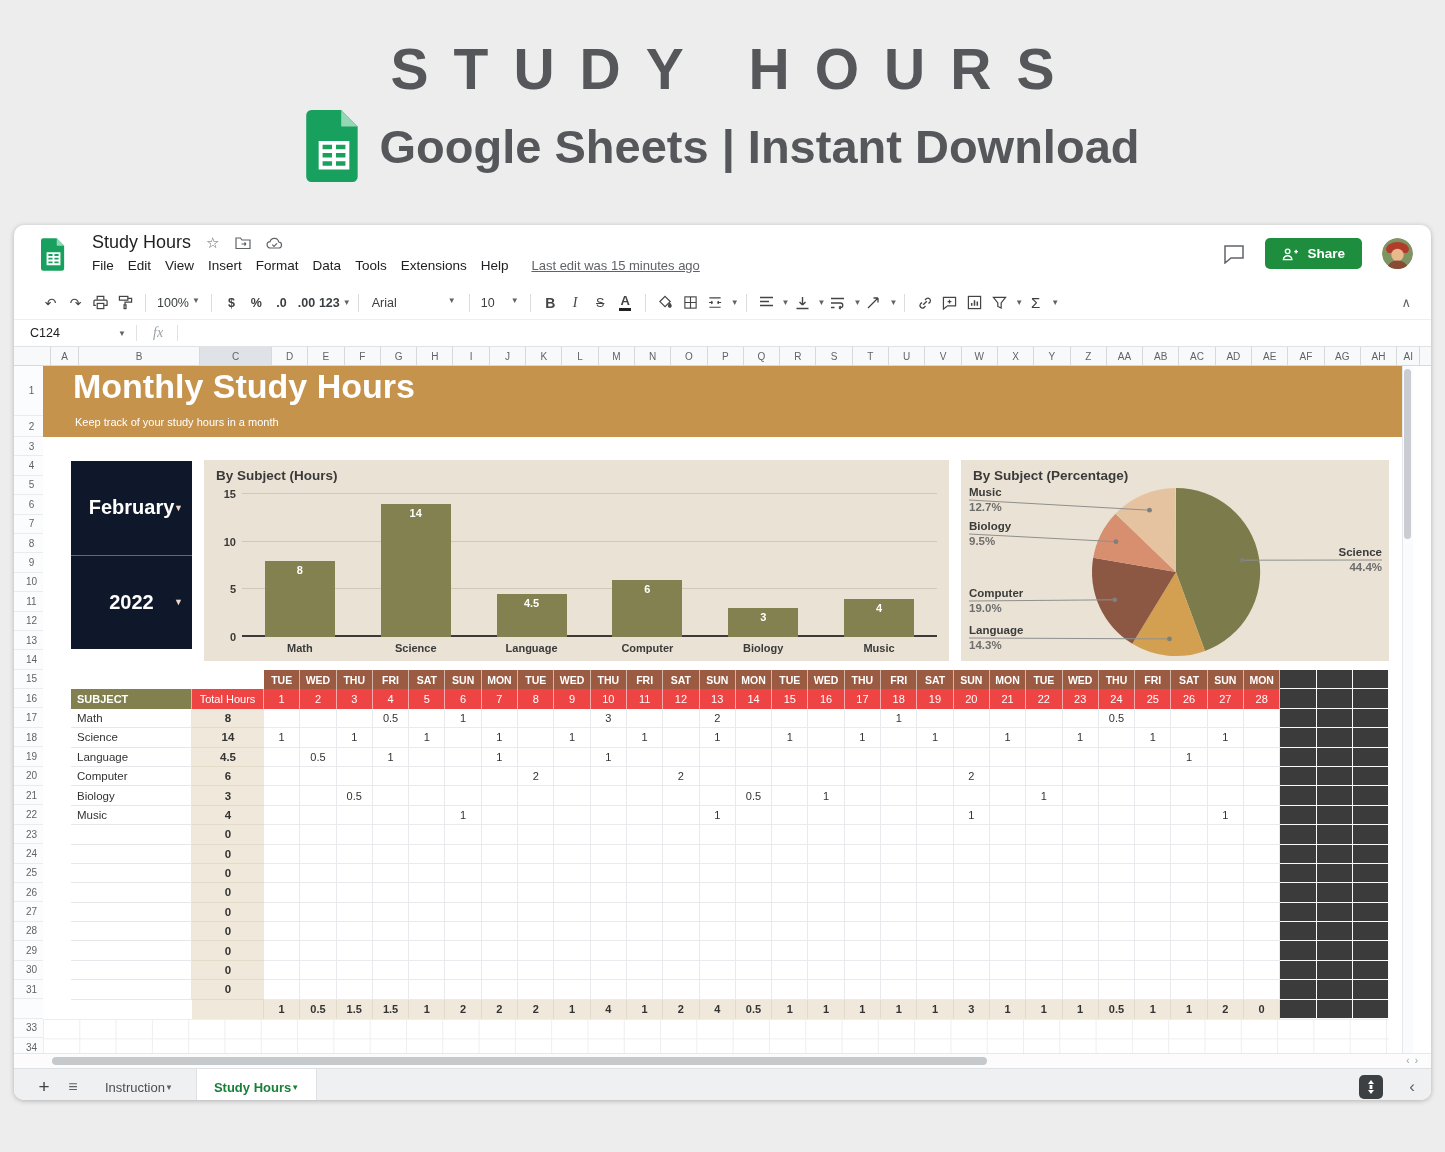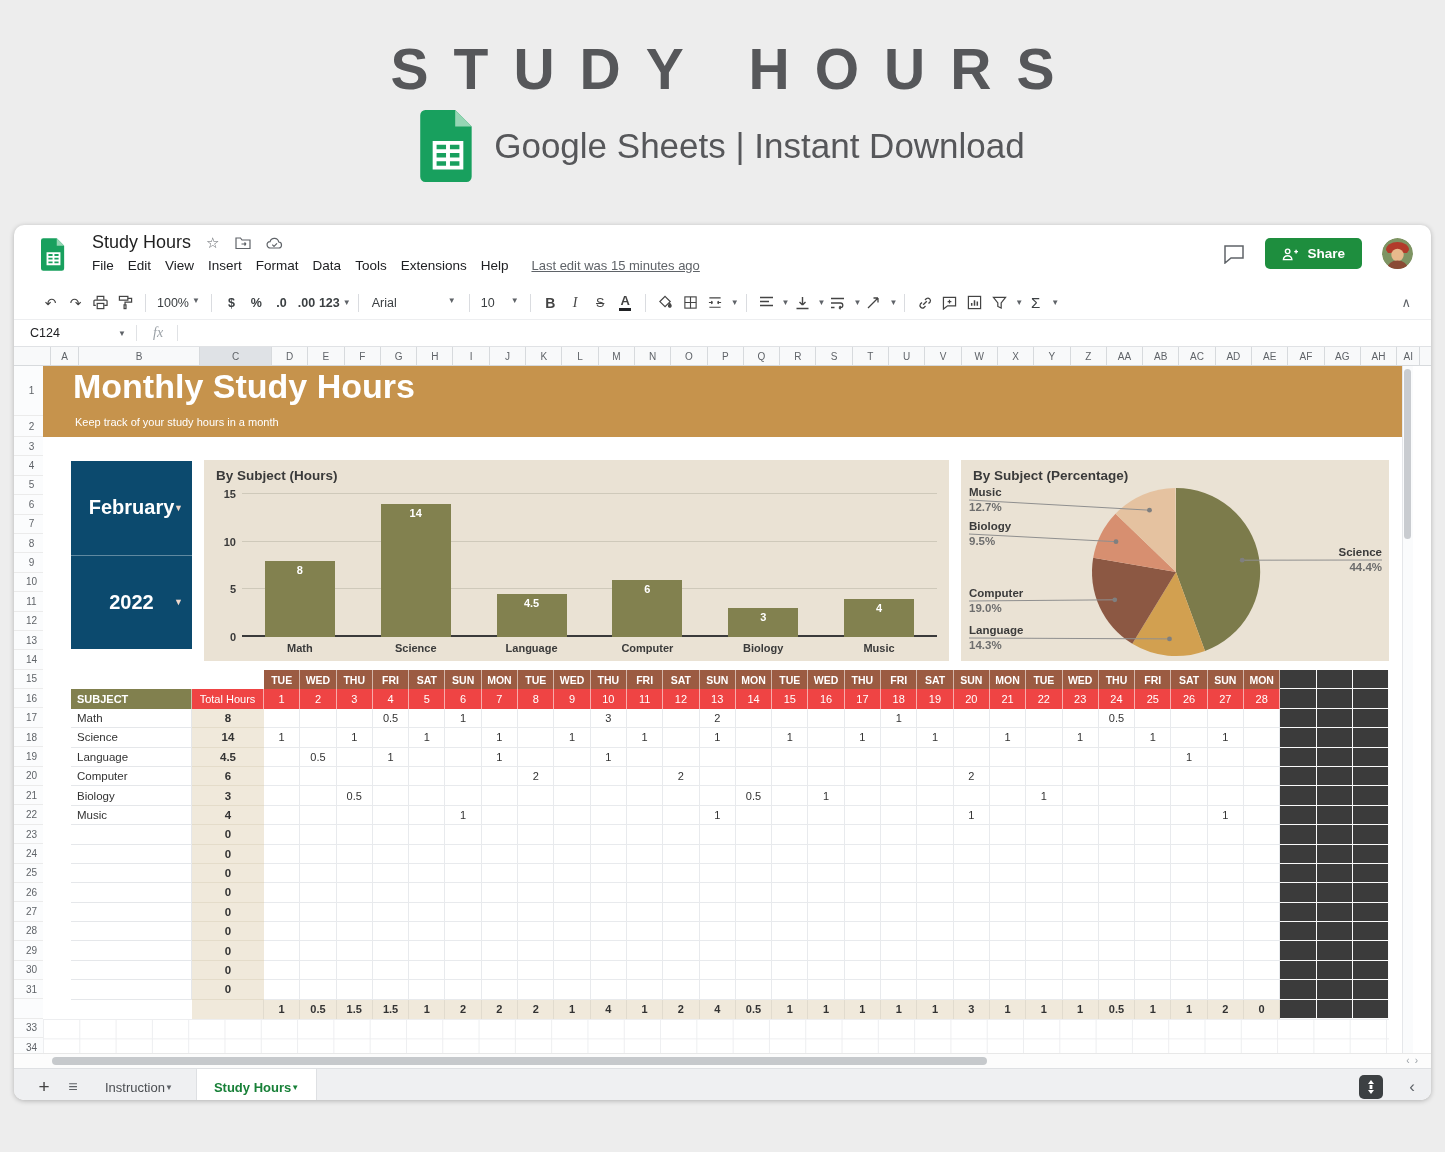--- a/index.html
+++ b/index.html
@@ -3,21 +3,21 @@
 <meta charset="utf-8">
 <style>
   html,body{margin:0;padding:0}
   body{width:1445px;height:1152px;background:#EDEDED;font-family:"Liberation Sans",sans-serif;position:relative;overflow:hidden}
   svg{display:block}
 
   
   .hero{padding-top:36px;text-align:center}
   .hero-title{font-size:57px;font-weight:bold;color:#56575A;letter-spacing:25px;text-indent:25px}
   .hero-sub{display:flex;align-items:center;justify-content:center;gap:18px;margin-top:8px}
-  .hero-sub-text{font-size:35px;font-weight:normal;color:#56575A}
+  .hero-sub-text{font-size:47px;font-weight:bold;color:#56575A}
 
   
   .window{position:absolute;left:14px;top:225px;width:1417px;height:875px;background:#fff;border-radius:10px;
           box-shadow:0 1px 5px rgba(0,0,0,.25);overflow:hidden;display:flex;flex-direction:column}
 
   
   .titlebar{height:61px;position:relative;flex:none}
   .logo{position:absolute;left:27px;top:13px}
   .doc-block{position:absolute;left:78px;top:7px}
   .doc-title-row{display:flex;align-items:center;gap:15px}
@@ -61,21 +61,21 @@
   
   .gridarea{height:687px;flex:none;position:relative;background:#fff;overflow:hidden}
   .gutter{position:absolute;left:0;top:0;width:36px;height:100%;background:#FBFCFD;border-right:1px solid #D7DADD;box-sizing:border-box}
   .rown{display:flex;align-items:center;justify-content:center;font-size:10px;color:#5F6368;border-bottom:1px solid #EBEBEB;box-sizing:border-box}
   .sheet{position:absolute;left:29px;top:0;width:1370px;height:100%;background:#fff;overflow:hidden}
 
   .banner{position:absolute;left:0;top:0;width:100%;height:71px;background:#C6934C;color:#fff}
   .banner-title{position:absolute;left:30px;top:1px;font-size:34px;font-weight:bold}
   .banner-sub{position:absolute;left:32px;top:50px;font-size:11px}
 
-  .monthbox{position:absolute;left:28px;top:95px;width:121px;height:188px;background:#0c4a6e;display:flex;flex-direction:column}
+  .monthbox{position:absolute;left:28px;top:95px;width:121px;height:188px;background:#0f172a;display:flex;flex-direction:column}
   .mb{flex:1;position:relative;display:flex;align-items:center;justify-content:center;color:#fff;font-weight:bold;font-size:20px}
   .mb + .mb{border-top:1px solid rgba(255,255,255,.35)}
   .mb .mb-caret{position:absolute;right:9px;top:50%;transform:translateY(-50%);font-size:9px;color:#EFD8CB}
 
   .panel{position:absolute;top:94px;height:201px;background:#EAE2D4}
   #bar-panel{left:161px;width:745px}
   #pie-panel{left:918px;width:428px}
   .panel-title{position:absolute;left:12px;top:8px;font-weight:bold;font-size:13.5px;color:#3A3A3A;z-index:2}
 
   .plot{position:absolute;left:38px;right:12px;top:34px;bottom:24px}

